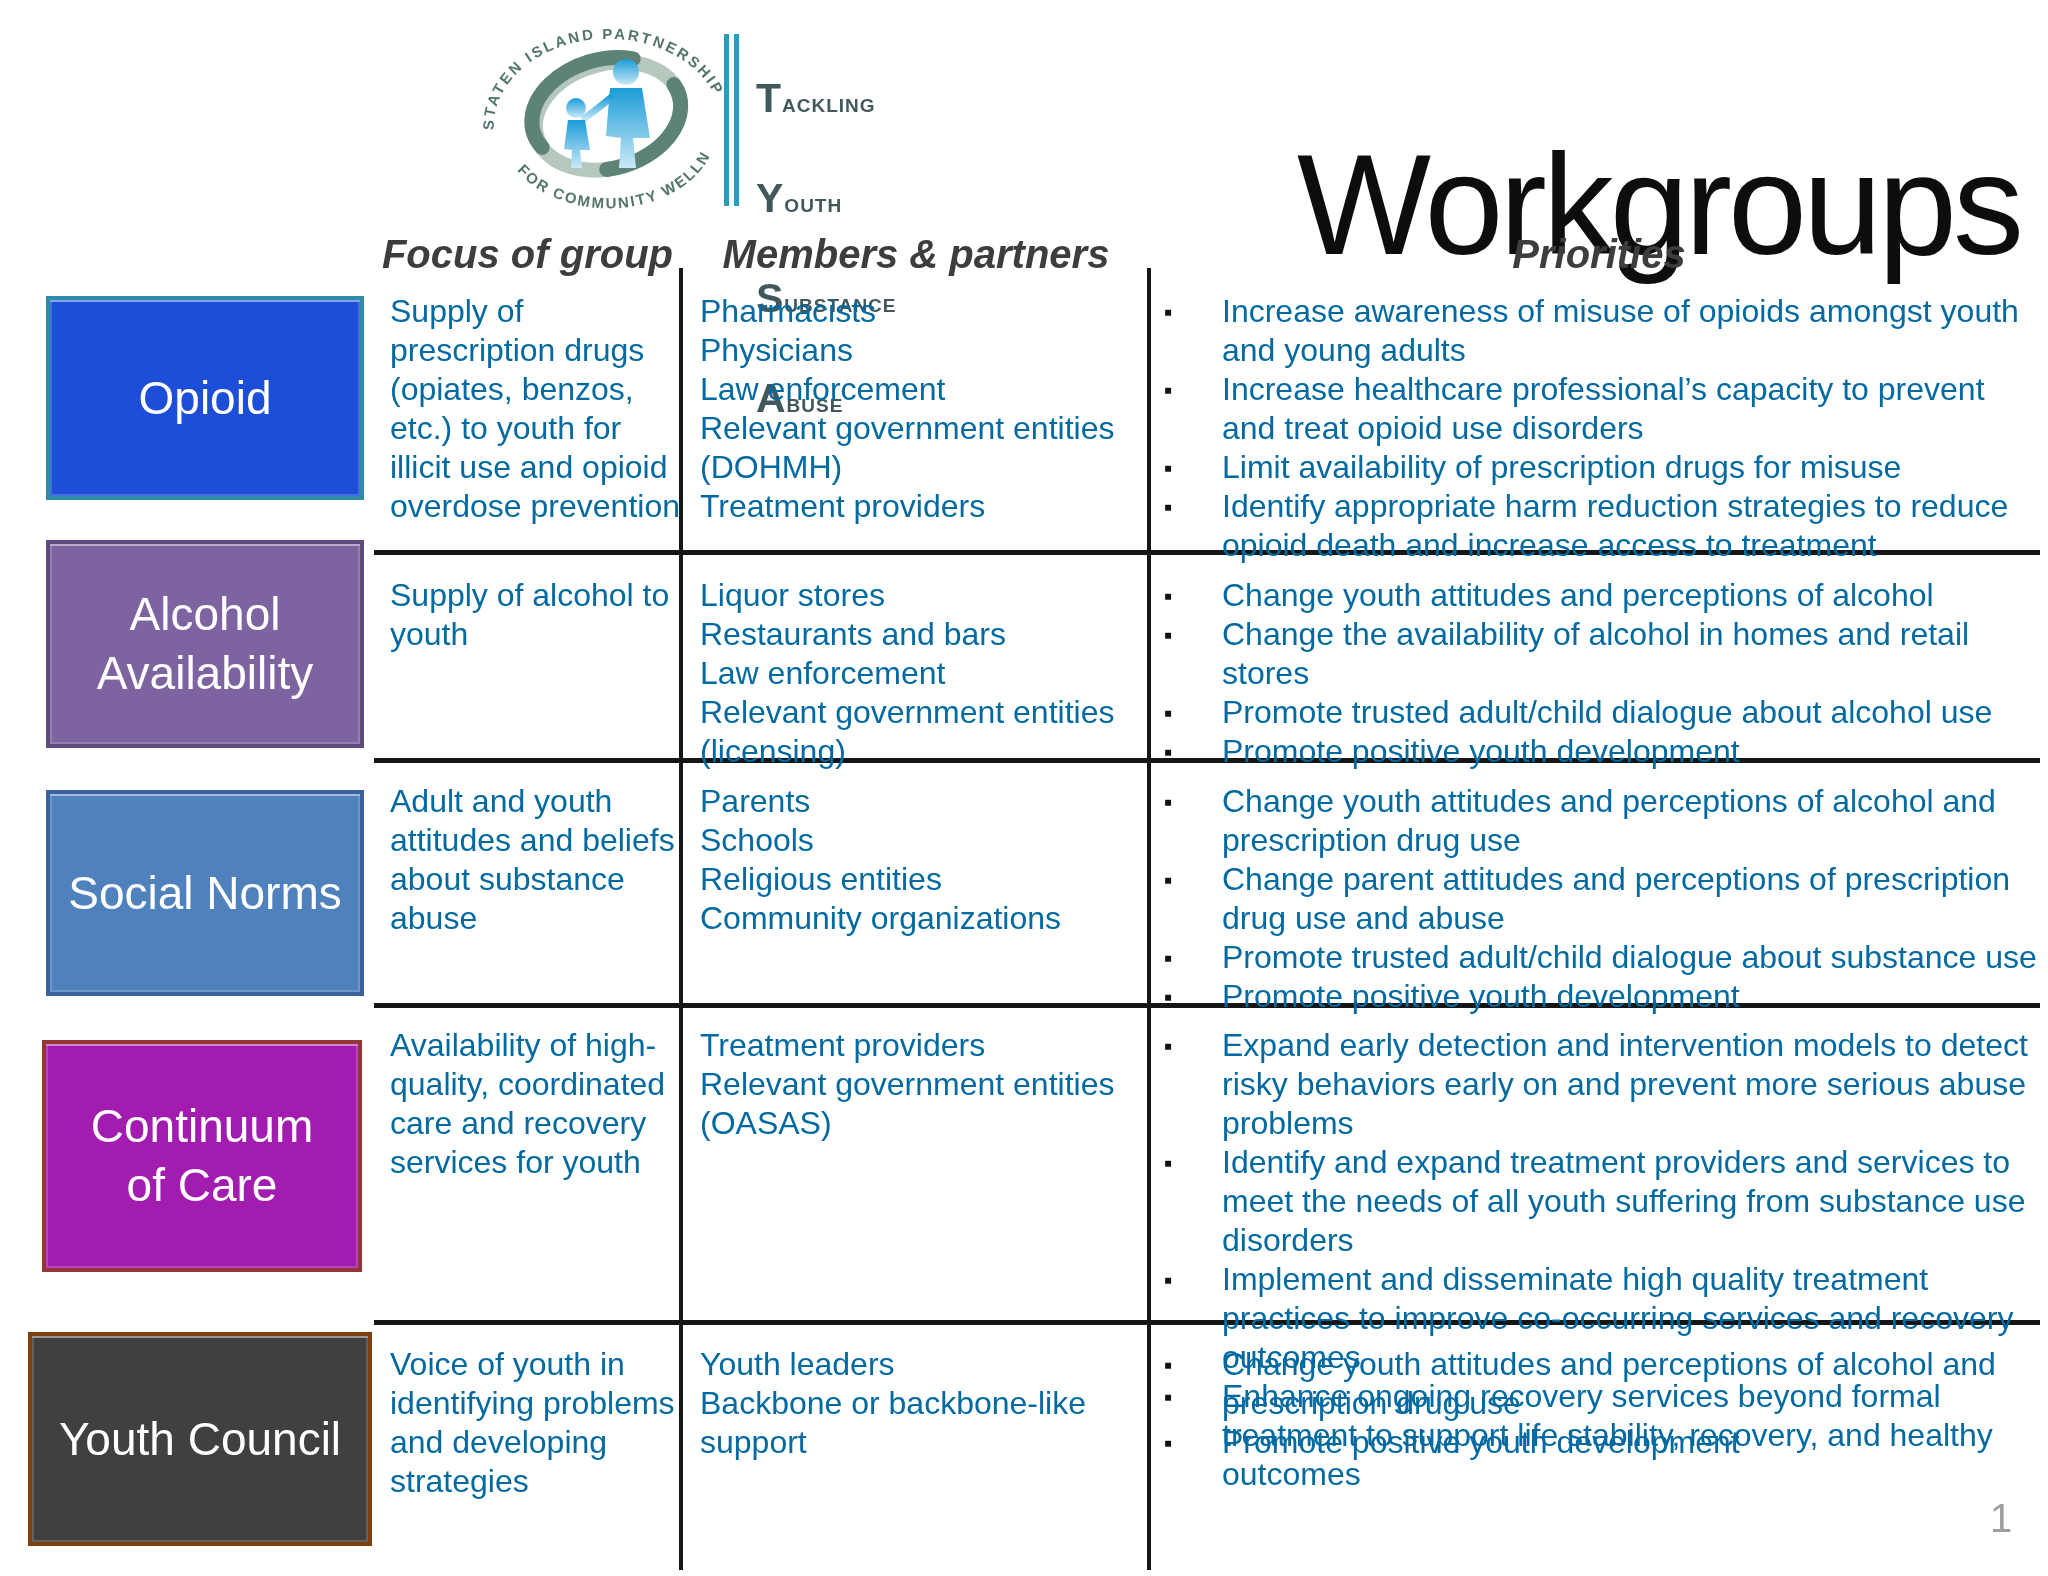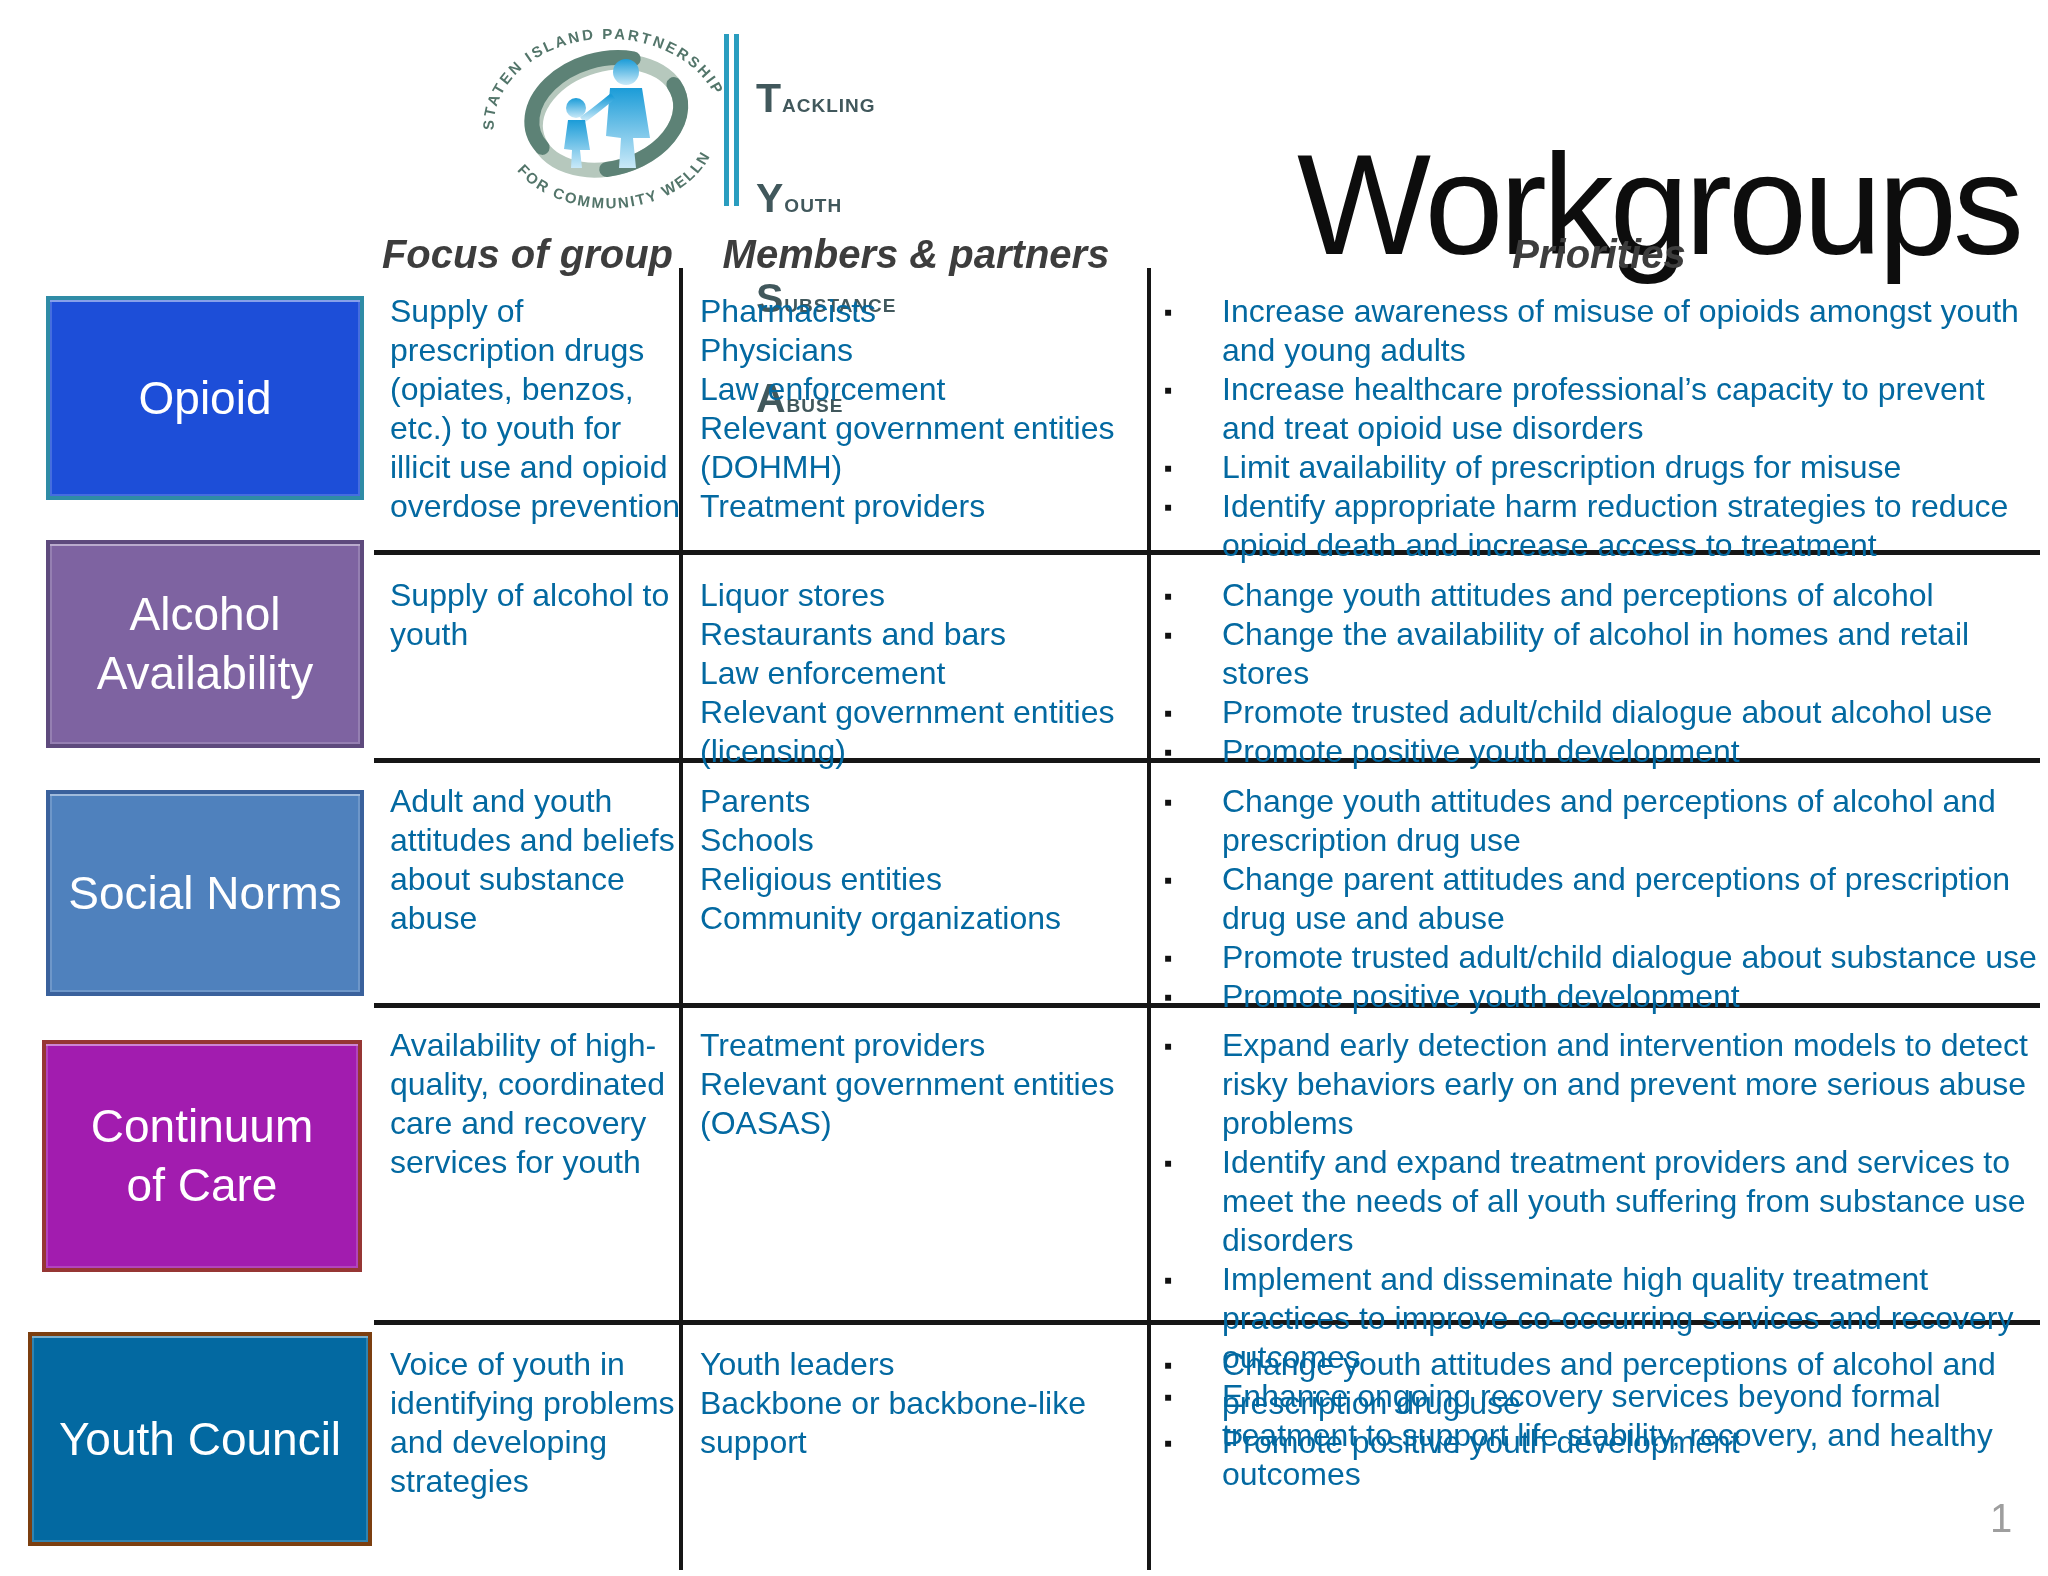--- a/index.html
+++ b/index.html
@@ -178,21 +178,21 @@
   </div>
   <div class="cell priorities-cell" style="top:1026px">
     <ul>
         <li>Expand early detection and intervention models to detect risky behaviors early on and prevent more serious abuse problems</li>
         <li>Identify and expand treatment providers and services to meet the needs of all youth suffering from substance use disorders</li>
         <li>Implement and disseminate high quality treatment practices to improve co-occurring services and recovery outcomes</li>
         <li>Enhance ongoing recovery services beyond formal treatment to support life stability, recovery, and healthy outcomes</li>
       </ul>
   </div>
 
-  <div class="group-box" style="left: 28px; top: 1332px; width: 336px; height: 206px; background-color: #0369a1; border-color: rgb(124, 63, 16);">
+  <div class="group-box" style="left: 28px; top: 1332px; width: 336px; height: 206px; background-color: #404040; border-color: rgb(124, 63, 16);">
     <span class="label">Youth Council</span>
   </div>
   <div class="cell focus-cell" style="top:1345px">Voice of youth in identifying problems and developing strategies</div>
   <div class="cell members-cell" style="top:1345px">
     <ul>
         <li>Youth leaders</li>
         <li>Backbone or backbone-like support</li>
       </ul>
   </div>
   <div class="cell priorities-cell" style="top:1345px">

